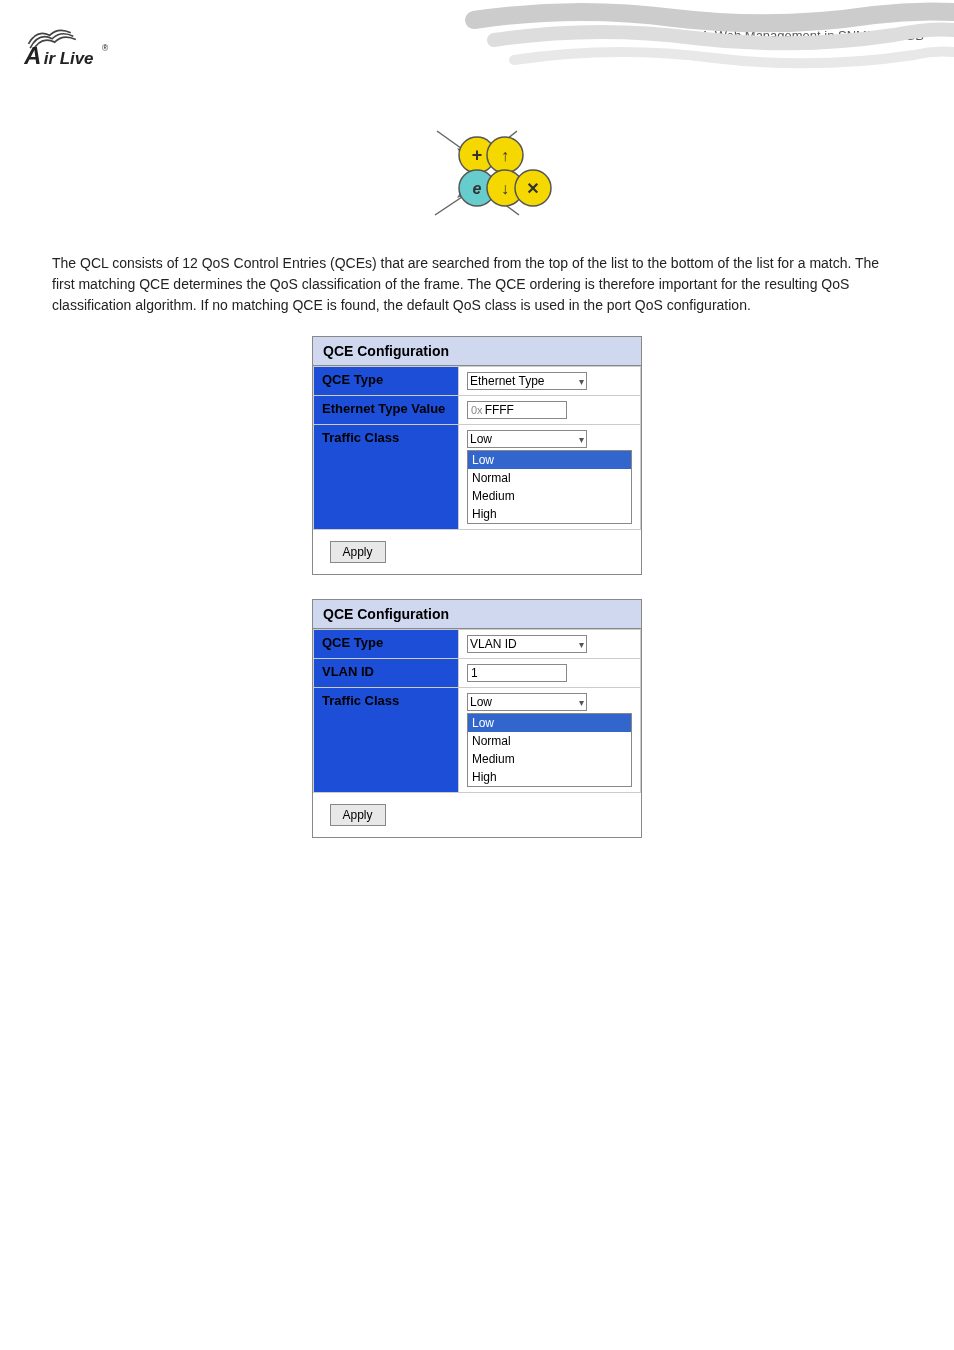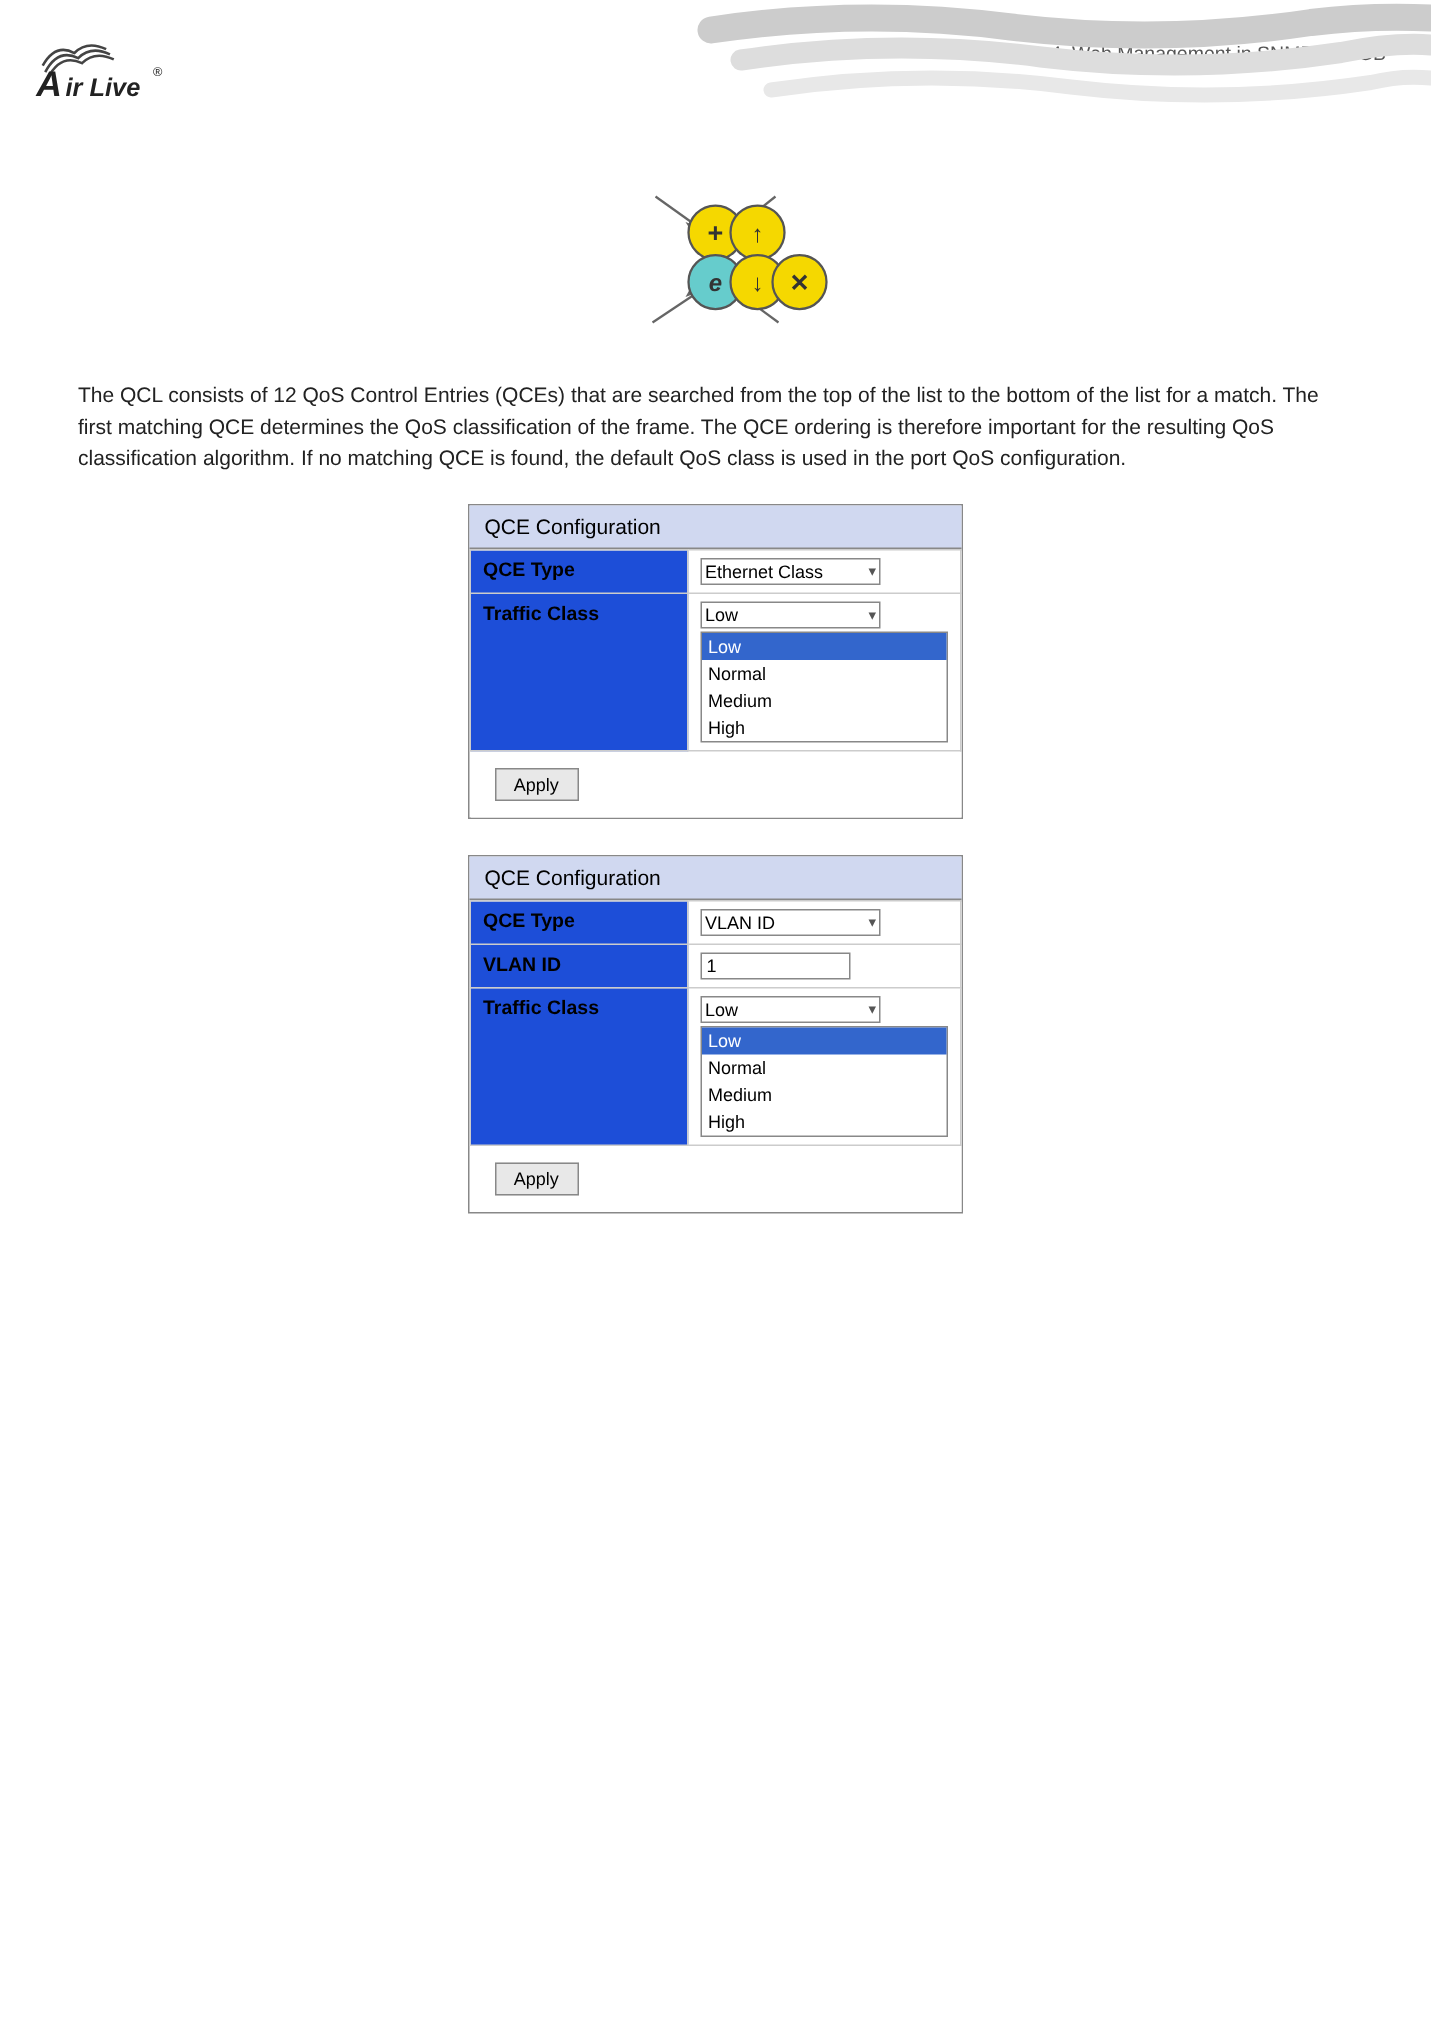--- a/index.html
+++ b/index.html
@@ -63,21 +63,21 @@
 
     .qce-box {
       border: 1px solid #888;
       width: 330px;
       background: #fff;
     }
 
     .qce-title {
       background: #d0d8f0;
       padding: 6px 10px;
-      font-weight: normal;
+      font-weight: bold;
       font-size: 14px;
       color: #000;
       border-bottom: 1px solid #888;
     }
 
     .qce-table {
       width: 100%;
       border-collapse: collapse;
     }
 
@@ -230,22 +230,31 @@
 
 <div class="qce-wrapper">
   <div class="qce-box">
     <div class="qce-title">QCE Configuration</div>
     <table class="qce-table">
       <tbody>
           <tr>
         <td>QCE Type</td>
         <td>
           <div class="select-box">
-            <span>Ethernet Class</span>
+            <span>Ethernet Type</span>
             <span class="select-arrow">▾</span>
+          </div>
+        </td>
+      </tr>
+      <tr>
+        <td>Ethernet Type Value</td>
+        <td>
+          <div class="input-box">
+            <span class="input-prefix">0x</span>
+            <span>FFFF</span>
           </div>
         </td>
       </tr>
       <tr>
         <td>Traffic Class</td>
         <td>
           <div class="select-box">
             <span>Low</span>
             <span class="select-arrow">▾</span>
           </div>

